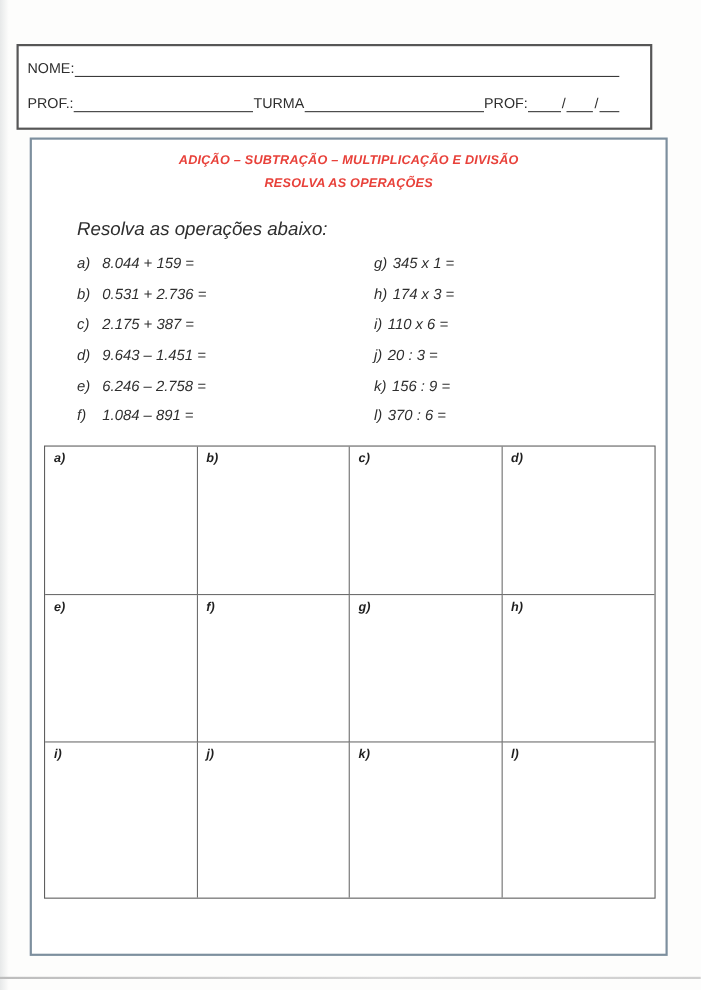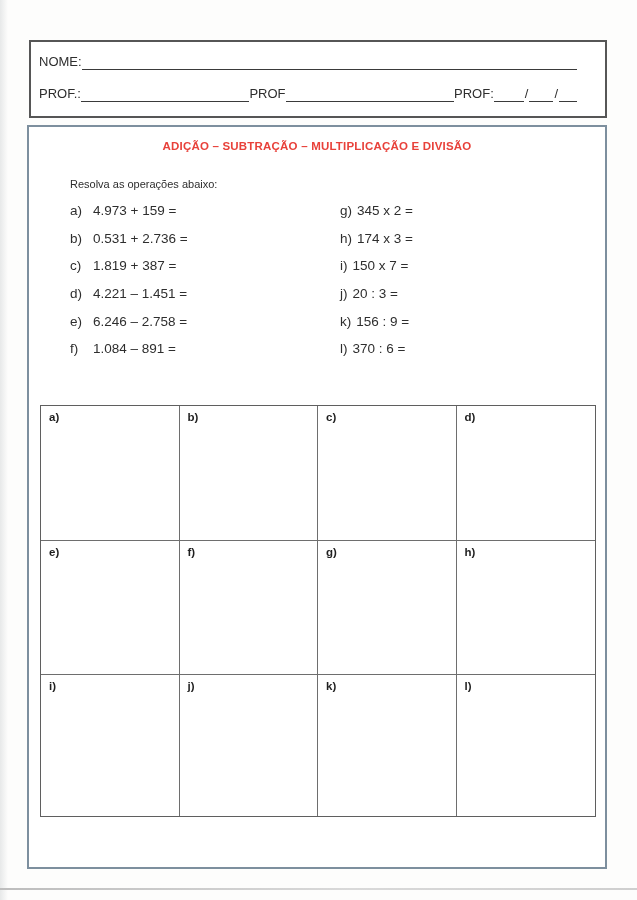--- a/index.html
+++ b/index.html
@@ -17,44 +17,45 @@
     position: absolute; left: 0; top: 0; width: 8px; height: 100%;
     background: linear-gradient(to right, rgba(190,195,198,0.35), rgba(190,195,198,0));
   }
   .scan-bottom-line {
     position: absolute; left: 0; top: 888px; width: 100%; height: 2px;
     background: linear-gradient(to right, #bdbdbd, #d9d9d9 55%, #cfcfcf);
   }
 
   
   .header-box {
-    position: absolute; left: 29px; top: 40px; width: 578px; height: 78px;
+    position: absolute; left: 15px; top: 40px; width: 578px; height: 78px;
     border: 2px solid #565656;
     background: #fff;
     padding: 11px 28px 0 8px;
   }
   .hrow { display: flex; align-items: flex-end; font-size: 13px; line-height: 17px; }
   .hrow + .hrow { margin-top: 15px; text-align: right; }
   .hrow .lbl { white-space: nowrap; }
   .wline { flex: 1 1 auto; border-bottom: 1.5px solid #3a3a3a; height: 15px; }
   .wline.short { flex: 0 0 auto; }
   .w28 { width: 30px; } .w22 { width: 24px; } .w16 { width: 18px; }
   .slash { padding: 0 1px; }
 
   
   .main-box {
     position: absolute; left: 27px; top: 125px; width: 580px; height: 744px;
     border: 2px solid #7d8f9e;
     background: #fff;
+    font-style: italic;
   }
   .title { text-align: center; font-weight: bold; font-size: 11.5px; letter-spacing: 0.2px; }
   .title-1 { margin-top: 13px; }
   .title-2 { margin-top: 9px; }
 
-  .instruction { margin: 26px 0 0 41px; font-size: 11px; }
+  .instruction { margin: 26px 0 0 41px; font-size: 17px; }
 
   .ops { display: flex; margin: 7px 0 0 41px; }
   .ops-col { font-size: 13.5px; }
   .ops-col.left  { width: 270px; }
   .op-row { height: 27.6px; display: flex; align-items: center; }
   .ops-col.left .op-letter { display: inline-block; width: 23px; }
   .ops-col.right .op-letter { margin-right: 5px; }
 
   
   .answer-grid {
@@ -81,75 +82,76 @@
 <div class="scan-bottom-line"></div>
 
 <div class="header-box">
   <div class="hrow">
     <span class="lbl">NOME:</span>
     <span class="wline"></span>
   </div>
   <div class="hrow">
     <span class="lbl">PROF.:</span>
     <span class="wline"></span>
-    <span class="lbl">PROF</span>
+    <span class="lbl">TURMA</span>
     <span class="wline"></span>
     <span class="lbl">PROF:</span>
     <span class="wline short w28"></span>
     <span class="lbl slash">/</span>
     <span class="wline short w22"></span>
     <span class="lbl slash">/</span>
     <span class="wline short w16"></span>
   </div>
 </div>
 
 <div class="main-box">
   <div class="title title-1" style="color:#e8413a">ADIÇÃO – SUBTRAÇÃO – MULTIPLICAÇÃO E DIVISÃO</div>
+  <div class="title title-2" style="color:#e8413a">RESOLVA AS OPERAÇÕES</div>
 
   <div class="instruction">Resolva as operações abaixo:</div>
 
   <div class="ops">
     <div class="ops-col left">
       <div class="op-row">
         <span class="op-letter">a)</span>
-        <span>4.973 + 159 =</span>
+        <span>8.044 + 159 =</span>
       </div>
       <div class="op-row">
         <span class="op-letter">b)</span>
         <span>0.531 + 2.736 =</span>
       </div>
       <div class="op-row">
         <span class="op-letter">c)</span>
-        <span>1.819 + 387 =</span>
+        <span>2.175 + 387 =</span>
       </div>
       <div class="op-row">
         <span class="op-letter">d)</span>
-        <span>4.221 – 1.451 =</span>
+        <span>9.643 – 1.451 =</span>
       </div>
       <div class="op-row">
         <span class="op-letter">e)</span>
         <span>6.246 – 2.758 =</span>
       </div>
       <div class="op-row">
         <span class="op-letter">f)</span>
         <span>1.084 – 891 =</span>
       </div>
     </div>
     <div class="ops-col right">
       <div class="op-row">
         <span class="op-letter">g)</span>
-        <span>345 x 2 =</span>
+        <span>345 x 1 =</span>
       </div>
       <div class="op-row">
         <span class="op-letter">h)</span>
         <span>174 x 3 =</span>
       </div>
       <div class="op-row">
         <span class="op-letter">i)</span>
-        <span>150 x 7 =</span>
+        <span>110 x 6 =</span>
       </div>
       <div class="op-row">
         <span class="op-letter">j)</span>
         <span>20 : 3 =</span>
       </div>
       <div class="op-row">
         <span class="op-letter">k)</span>
         <span>156 : 9 =</span>
       </div>
       <div class="op-row">

